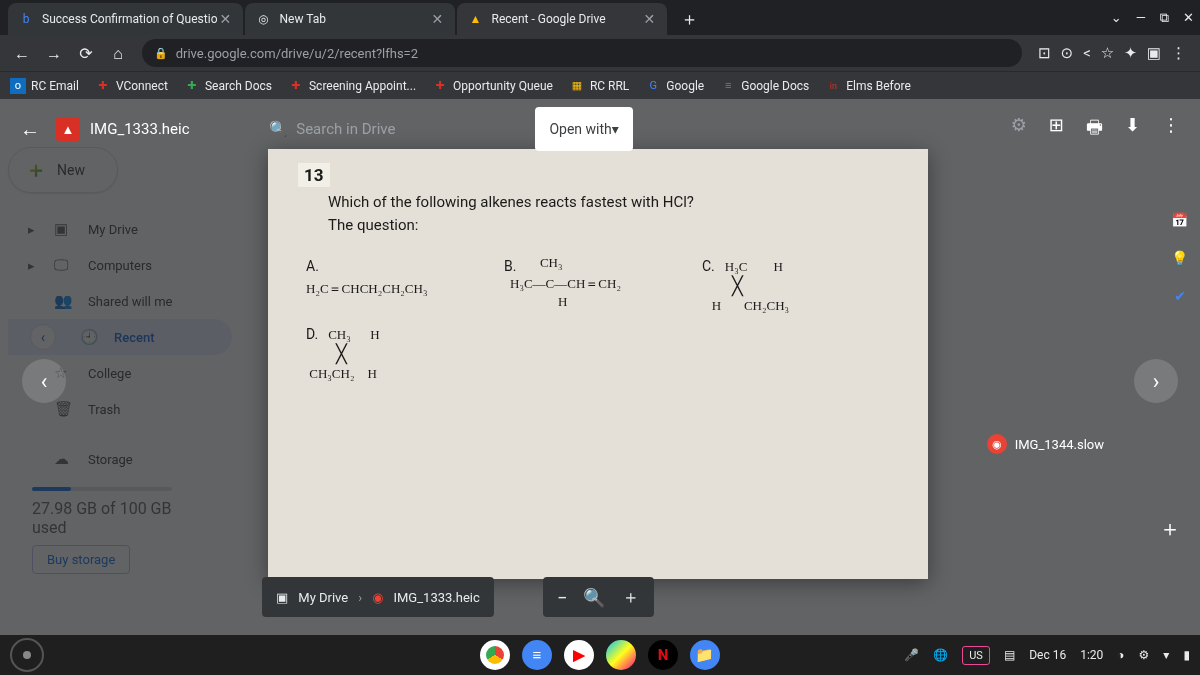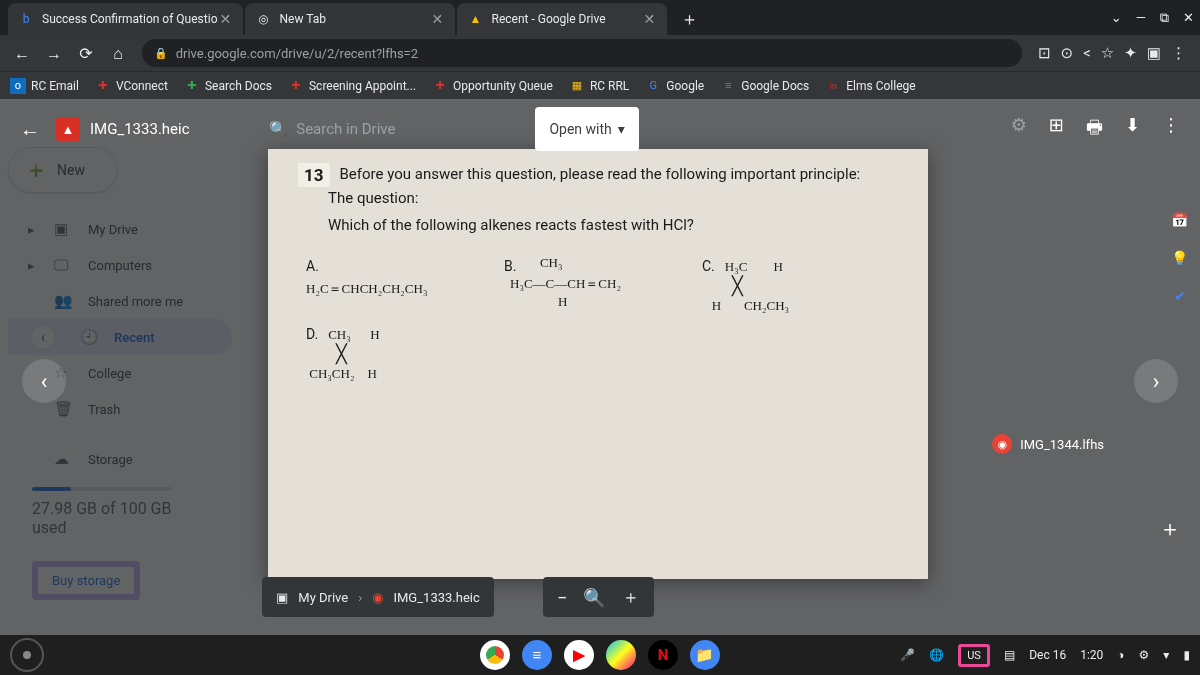--- a/index.html
+++ b/index.html
@@ -31,28 +31,28 @@
 .plus-ico{font-size:22px;background:linear-gradient(135deg,#ea4335 0%,#fbbc04 33%,#34a853 66%,#4285f4 100%);-webkit-background-clip:text;color:transparent;font-weight:bold}
 .side-items{margin-top:18px}
 .side-row{height:36px;display:flex;align-items:center;padding:0 20px;gap:16px;font-size:13px;color:#3c4043;border-radius:0 18px 18px 0;cursor:pointer}
 .side-row.active{background:#e8f0fe;color:#1967d2;font-weight:500}
 .side-row.active .sicon{color:#1967d2}
 .side-row .chev-back{position:absolute;left:22px;width:26px;height:26px;background:#fff;border:1px solid #dadce0;border-radius:50%;display:flex;align-items:center;justify-content:center;font-size:14px;margin-left:0}
 .sicon{width:18px;color:#5f6368;font-size:15px}
 .storage-block{margin-top:10px;padding:0 24px}
 .storage-bar{width:140px;height:4px;background:#dadce0;border-radius:2px;margin:8px 0}
 .storage-bar .fill{width:28%;height:100%;background:#1a73e8;border-radius:2px}
-.buy{border:6px solid #c4b5fd;border-radius:4px;padding:6px 14px;font-size:13px;color:#1a73e8;display:inline-block;margin-top:24px}
+.buy{border:1px solid #c4b5fd;border-radius:4px;padding:6px 14px;font-size:13px;color:#1a73e8;display:inline-block;margin-top:8px}
 
 .pv-bar{position:absolute;top:0;left:0;right:0;height:60px;display:flex;align-items:center;padding:0 20px;color:#fff;z-index:50}
 .pv-back{font-size:20px;cursor:pointer;margin-right:16px}
 .pv-logo{width:24px;height:24px;background:#d93025;border-radius:3px;margin-right:10px;display:flex;align-items:center;justify-content:center;font-size:13px}
 .pv-title{font-size:15px;flex:0 0 auto}
 .pv-search{margin-left:80px;color:#9aa0a6;font-size:15px;display:flex;align-items:center;gap:8px}
-.open-with{margin-left:140px;background:#fff;color:#3c4043;padding:14px 14px;border-radius:4px;font-size:14px;cursor:pointer;display:flex;align-items:center;gap:6px}
+.open-with{margin-left:140px;background:#fff;color:#3c4043;padding:14px 14px;border-radius:4px;font-size:14px;cursor:pointer;display:flex;align-items:center;}
 .pv-actions{margin-left:auto;display:flex;gap:22px;font-size:18px}
 .pv-actions span{cursor:pointer}
 
 .photo{position:absolute;left:268px;top:50px;width:660px;height:430px;background:#e5e0d7;z-index:40;box-shadow:0 4px 20px rgba(0,0,0,.4);padding:14px 30px;font-family:'Times New Roman',serif;color:#1a1a1a}
 .qnum{display:inline-block;font-weight:bold;font-size:17px;background:#f2efe6;padding:2px 6px;margin-right:10px}
 .qtext{font-size:15px;line-height:1.5}
 .principle{font-style:italic;font-weight:bold;margin:10px 0 10px 30px;font-size:15px;line-height:1.5}
 .choices{display:flex;flex-wrap:wrap;margin-top:16px;font-size:14px}
 .choice{width:33%;padding:6px 8px}
 .choice.d{width:33%}
@@ -74,21 +74,21 @@
 .shelf-left .dot{width:8px;height:8px;background:#888;border-radius:50%}
 .shelf-center{position:absolute;left:50%;transform:translateX(-50%);display:flex;gap:12px}
 .shelf-app{width:30px;height:30px;border-radius:50%;display:flex;align-items:center;justify-content:center;font-size:15px;font-weight:bold;cursor:pointer}
 .chrome{background:#fff}.chrome::after{content:"";width:18px;height:18px;border-radius:50%;background:conic-gradient(#ea4335 0 120deg,#fbbc04 120deg 240deg,#34a853 240deg);position:relative}
 .docs{background:#4285f4;color:#fff}
 .ytube{background:#fff;color:#f00}
 .gplay{background:#fff}
 .netflix{background:#000;color:#e50914}
 .files{background:#4285f4;color:#fff}
 .shelf-right{margin-left:auto;display:flex;align-items:center;gap:14px;color:#e8eaed;font-size:12px}
-.shelf-right .pill{padding:2px 6px;border:3px solid #ec4899;border-radius:3px;font-size:11px}
+.shelf-right .pill{padding:2px 6px;border:1px solid #ec4899;border-radius:3px;font-size:11px}
 .right-strip{position:absolute;right:0;top:99px;width:40px;height:200px;display:flex;flex-direction:column;align-items:center;gap:18px;padding-top:12px;z-index:30}
 .right-strip span{width:20px;height:20px;font-size:14px;color:#5f6368;cursor:pointer;display:flex;align-items:center;justify-content:center}
 </style>
 </head>
 <body>
 
 <div class="tabstrip">
   <div class="tab">
     <span class="favicon" style="color:#4285f4">b</span>
     <span class="title">Success Confirmation of Questio</span>
@@ -161,21 +161,21 @@
   <div class="bm">
       <span class="bicon" style="color:#4285f4">G</span>
       <span>Google</span>
     </div>
   <div class="bm">
       <span class="bicon" style="color:#4285f4">≡</span>
       <span>Google Docs</span>
     </div>
   <div class="bm">
       <span class="bicon" style="color:#d93025;font-size:9px">in</span>
-      <span>Elms College</span>
+      <span>Elms Before</span>
     </div>
 </div>
 
 <div class="content">
 
   <div class="drive-layer">
     <div class="sidebar">
       <div class="new-btn">
         <span class="plus-ico">＋</span>
         <span>New</span>
@@ -187,21 +187,21 @@
             <span>My Drive</span>
           </div>
         <div class="side-row">
             <span style="width:10px;color:#5f6368">▸</span>
             <span class="sicon">🖵</span>
             <span>Computers</span>
           </div>
         <div class="side-row">
             <span style="width:10px"></span>
             <span class="sicon">👥</span>
-            <span>Shared more me</span>
+            <span>Shared will me</span>
           </div>
         <div class="side-row active" style="position:relative">
             <span class="chev-back">‹</span>
             <span style="width:10px"></span>
             <span class="sicon" style="margin-left:26px">🕘</span>
             <span>Recent</span>
           </div>
         <div class="side-row">
             <span style="width:10px"></span>
             <span class="sicon">☆</span>
@@ -253,31 +253,30 @@
       <span>🖶</span>
       <span>⬇</span>
       <span>⋮</span>
     </div>
   </div>
 
   <div class="nav-arrow left">‹</div>
   <div class="nav-arrow right">›</div>
   <div class="next-thumb">
     <span class="tico">◉</span>
-    <span>IMG_1344.lfhs</span>
+    <span>IMG_1344.slow</span>
   </div>
   <div class="add-fab">＋</div>
 
   <div class="photo">
     <div style="display:flex">
       <span class="qnum">13</span>
-      <span class="qtext">Before you answer this question, please read the following important principle:</span>
-    </div>
+    </div>
+    <div class="qtext" style="margin-left:30px;margin-top:4px">Which of the following alkenes reacts fastest with HCl?</div>
     <div class="qtext" style="margin-left:30px">The question:</div>
-    <div class="qtext" style="margin-left:30px;margin-top:4px">Which of the following alkenes reacts fastest with HCl?</div>
     <div class="choices">
       <div class="choice">
         <div style="margin-bottom:6px"><span>A.</span></div>
         <div class="formula">H₂C＝CHCH₂CH₂CH₃</div>
       </div>
       <div class="choice">
         <span>B.</span>
         <span class="formula" style="margin-left:20px;position:relative;top:-4px">CH₃</span><br>
         <span class="formula" style="margin-left:6px">H₃C―C―CH＝CH₂</span><br>
         <span class="formula" style="margin-left:54px">H</span>

